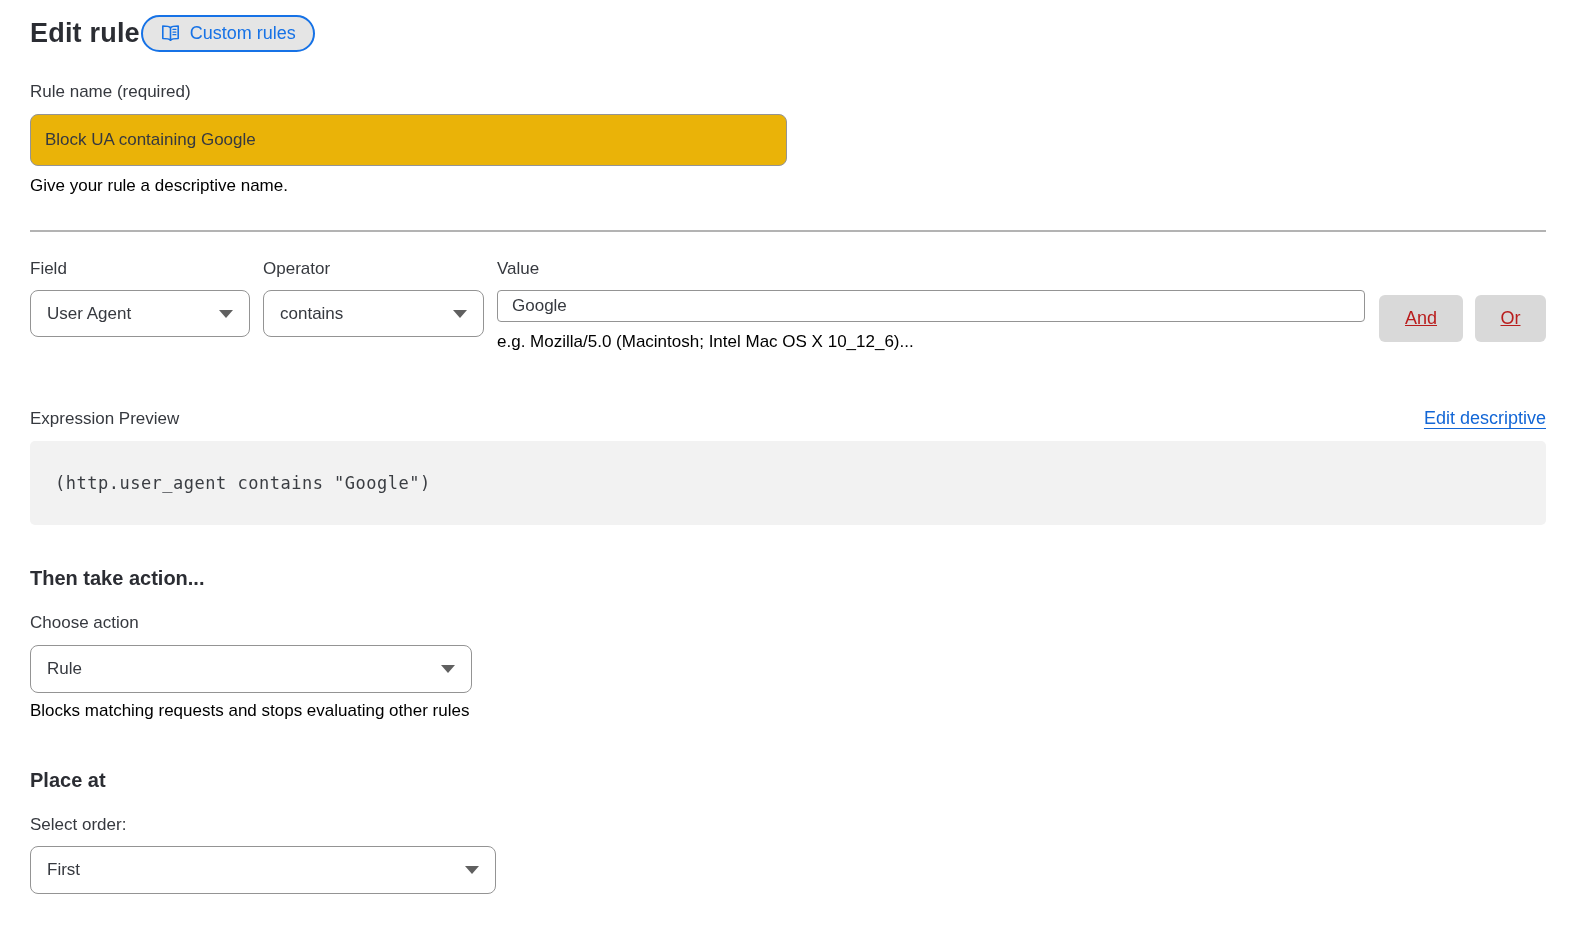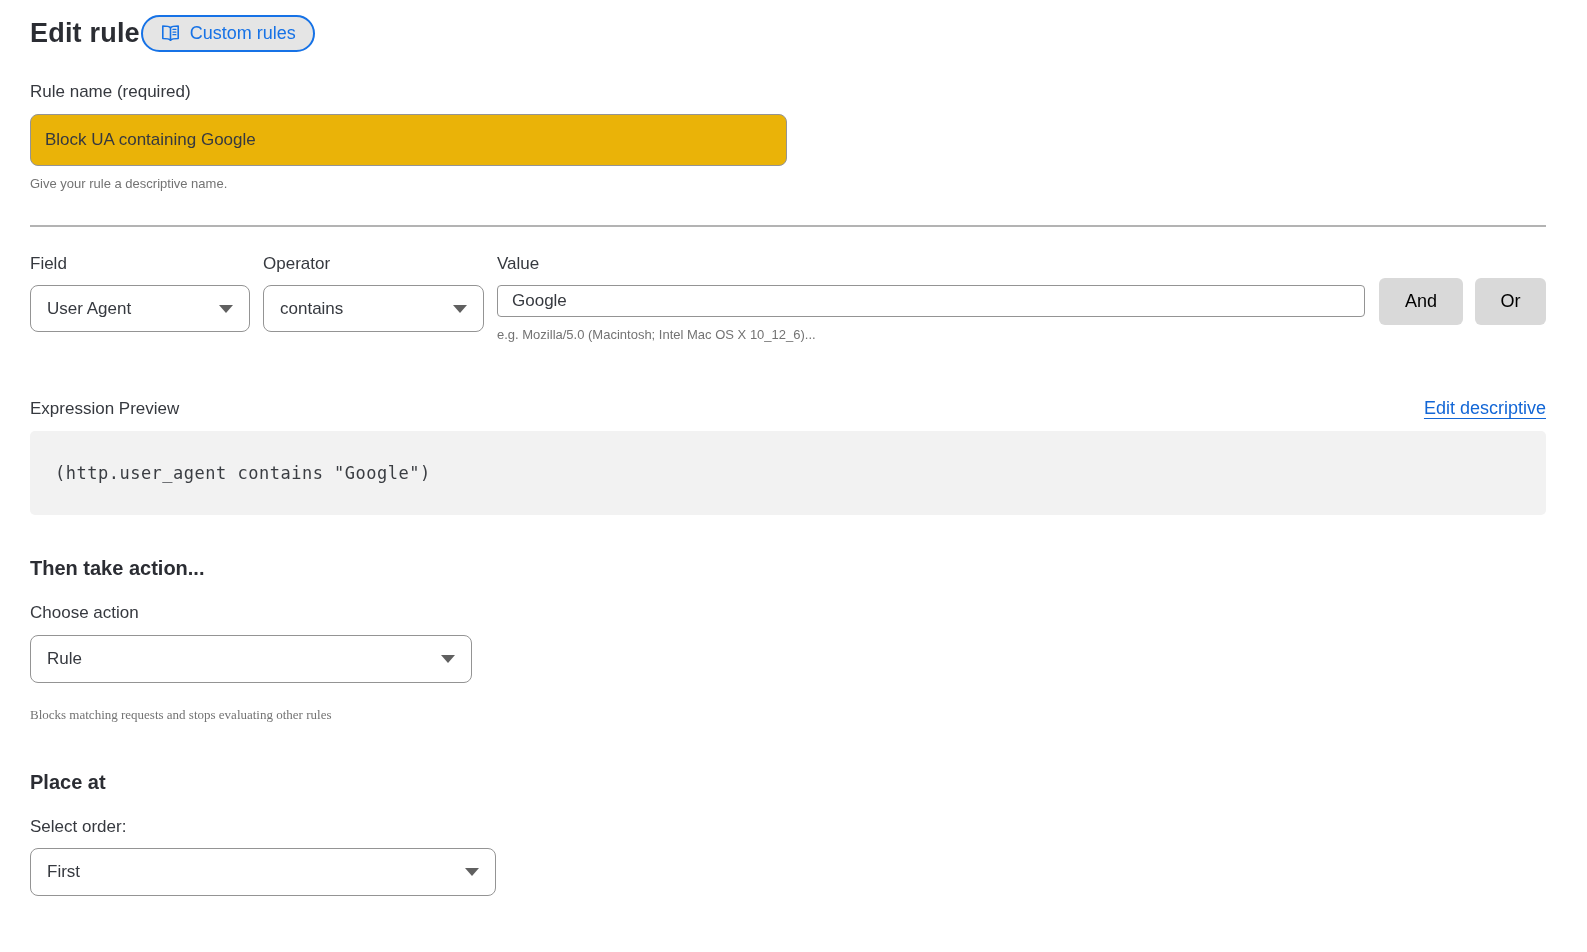--- a/index.html
+++ b/index.html
@@ -21,21 +21,21 @@
     height: 37px; padding: 0 17px;
     border: 2px solid #1672e6; border-radius: 19px;
     background: #e5e5e5; color: #1672e6;
     font-family: "Liberation Sans", sans-serif;
     font-size: 18px; cursor: pointer;
   }
   .pill-btn svg { display: block; }
 
   
   .form-label { display: block; font-size: 17px; color: #36393f; }
-  .help-text { font-size: 13px; color: #737373; }
+  .help-text { font-size: 17px; color: #000000; }
 
   
   .rule-name-label { margin-top: 30px; }
   .text-input {
     display: block; margin-top: 12px;
     height: 52px; width: 757px;
     border: 1px solid #949494; border-radius: 8px;
     padding: 0 14px; font-size: 17px; color: #36393f;
     font-family: "Liberation Sans", sans-serif;
     background: #eab308; outline: none;
@@ -63,25 +63,25 @@
   .operator-col { width: 221px; margin-left: 13px; }
   .value-col { width: 868px; margin-left: 13px; }
   .value-input {
     width: 868px; height: 32px; margin-top: 0;
     border: 1px solid #949494; border-radius: 4px;
     padding: 0 14px; font-size: 17px; color: #36393f;
     font-family: "Liberation Sans", sans-serif; outline: none; display: block;
   }
   .value-help { margin-top: 10px; }
   .gray-btn {
-    margin-top: 24px; height: 47px;
+    margin-top: 36px; height: 47px;
     border: none; border-radius: 6px;
-    background: #d9d9d9; color: #000000;
+    background: #d9d9d9; color: #b91c1c;
     font-family: "Liberation Sans", sans-serif;
-    font-size: 18px; cursor: pointer;
+    font-size: 18px; cursor: pointer; text-decoration: underline;
   }
   .and-btn { width: 84px; margin-left: 14px; }
   .or-btn  { width: 71px; margin-left: 12px; }
 
   
   .preview-row {
     margin-top: 56px; display: flex;
     justify-content: space-between; align-items: baseline;
   }
   .preview-label { font-size: 17px; color: #36393f; }
@@ -97,21 +97,21 @@
   .code-block code {
     font-family: "DejaVu Sans Mono", monospace;
     font-size: 17px; color: #3a3d42; letter-spacing: 0.5px;
   }
 
   
   .section-heading { font-size: 20px; font-weight: bold; color: #2b2d33; }
   .action-heading { margin-top: 42px; }
   .choose-action-label { margin-top: 23px; }
   .action-select { margin-top: 12px; width: 442px; height: 48px; }
-  .action-help { margin-top: 24px; font-family: Liberation Serif, serif; }
+  .action-help { margin-top: 8px; }
 
   
   .place-heading { margin-top: 48px; }
   .order-label { margin-top: 23px; }
   .order-select { margin-top: 11px; width: 466px; height: 48px; }
 </style>
 </head>
 <body>
 
 <div class="page">

